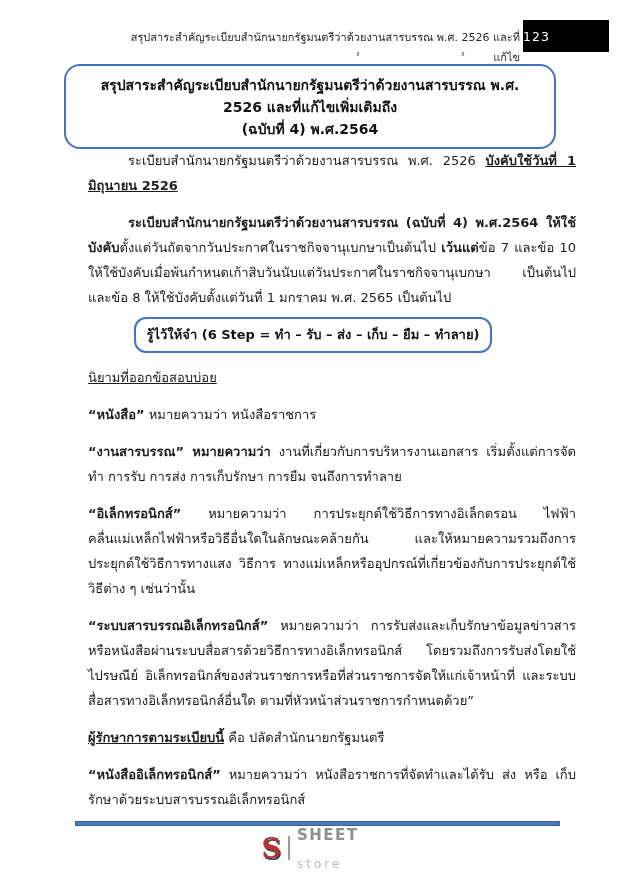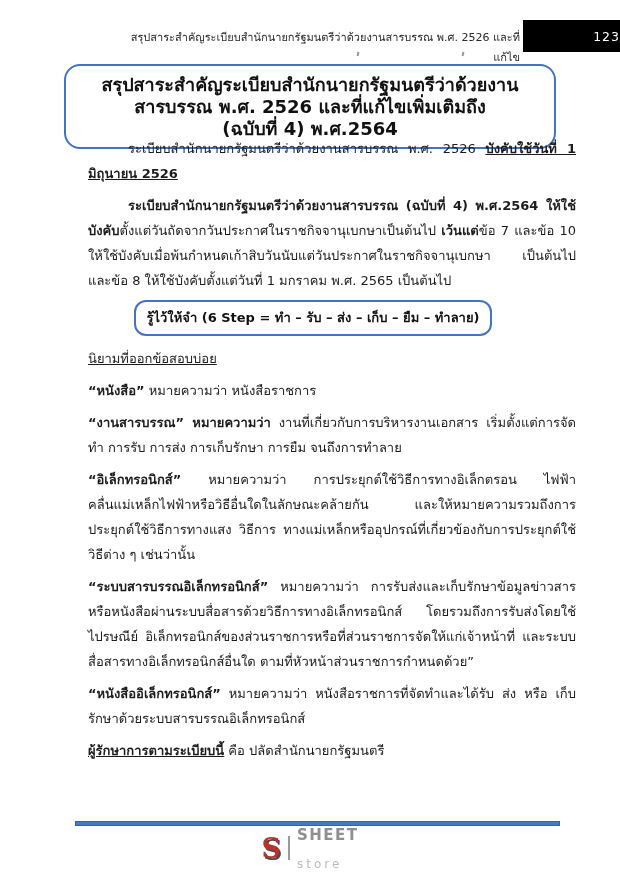--- a/index.html
+++ b/index.html
@@ -6,38 +6,38 @@
   body{
     width:620px;height:878px;background:#ffffff;position:relative;
     font-family:"DejaVu Sans","Liberation Sans",sans-serif;
     color:#1c1c1c;overflow:hidden;
   }
   .running-head{
     position:absolute;top:28px;left:108px;width:412px;
     font-size:11px;color:#2a2a2a;text-align:right;line-height:20px;
   }
   .page-badge{
-    position:absolute;top:20px;left:523px;width:97px;height:32px;
-    background:#000;color:#fff;display:flex;align-items:center;justify-content:flex-end;
+    position:absolute;top:20px;left:523px;width:86px;height:32px;
+    background:#000;color:#fff;display:flex;align-items:center;justify-content:flex-start;
     font-size:12.5px;letter-spacing:1px;
   }
   .artifact{position:absolute;width:2px;height:4px;background:#6a6a6a;opacity:.7;}
   .a1{top:52px;left:357px;transform:rotate(12deg);}
   .a2{top:52px;left:462px;transform:rotate(12deg);}
   .title-box{
     position:absolute;top:64px;left:64px;width:492px;
     border:2.5px solid #4472C4;border-radius:16px;background:#fff;
     padding:8px 14px 7px;box-sizing:border-box;
-    font-weight:bold;font-size:18px;text-align:center;line-height:22px;color:#111;
+    font-weight:bold;font-size:14px;text-align:center;line-height:22px;color:#111;
   }
   .content{
     position:absolute;top:136px;left:88px;width:488px;
     font-size:13px;line-height:25px;text-align:justify;
   }
-  .content p{margin:0 0 7px;}
+  .content p{margin:12px 0 7px;}
   .indent{text-indent:40px;}
   .b{font-weight:bold;}
   .bu{font-weight:bold;text-decoration:underline;}
   .memo-box{
     width:358px;margin:3px 0 10px 46px;
     border:2px solid #4472C4;border-radius:12px;background:#fff;
     padding:7px 6px;box-sizing:border-box;
     font-weight:bold;font-size:13px;text-align:center;line-height:18px;color:#111;
   }
   .def-heading{font-weight:normal;text-decoration:underline;margin:0 0 7px;}
@@ -94,23 +94,23 @@
 
   <p><span class="b">“หนังสือ”</span><span>  หมายความว่า หนังสือราชการ</span></p>
 
   <p><span class="b">“งานสารบรรณ” หมายความว่า</span><span> งานที่เกี่ยวกับการบริหารงานเอกสาร เริ่มตั้งแต่การจัดทำ การรับ การส่ง การเก็บรักษา การยืม จนถึงการทำลาย</span></p>
 
 
   <p><span class="b">“อิเล็กทรอนิกส์”</span><span> หมายความว่า การประยุกต์ใช้วิธีการทางอิเล็กตรอน ไฟฟ้า คลื่นแม่เหล็กไฟฟ้าหรือวิธีอื่นใดในลักษณะคล้ายกัน และให้หมายความรวมถึงการประยุกต์ใช้วิธีการทางแสง วิธีการ ทางแม่เหล็กหรืออุปกรณ์ที่เกี่ยวข้องกับการประยุกต์ใช้วิธีต่าง ๆ เช่นว่านั้น</span></p>
 
   <p><span class="b">“ระบบสารบรรณอิเล็กทรอนิกส์”</span><span> หมายความว่า การรับส่งและเก็บรักษาข้อมูลข่าวสาร หรือหนังสือผ่านระบบสื่อสารด้วยวิธีการทางอิเล็กทรอนิกส์ โดยรวมถึงการรับส่งโดยใช้ไปรษณีย์ อิเล็กทรอนิกส์ของส่วนราชการหรือที่ส่วนราชการจัดให้แก่เจ้าหน้าที่ และระบบสื่อสารทางอิเล็กทรอนิกส์อื่นใด ตามที่หัวหน้าส่วนราชการกำหนดด้วย”</span></p>
 
+  <p><span class="bu">ผู้รักษาการตามระเบียบนี้</span><span> คือ ปลัดสำนักนายกรัฐมนตรี</span></p>
+
   <p><span class="b">“หนังสืออิเล็กทรอนิกส์”</span><span> หมายความว่า หนังสือราชการที่จัดทำและได้รับ ส่ง หรือ เก็บรักษาด้วยระบบสารบรรณอิเล็กทรอนิกส์</span></p>
-
-  <p><span class="bu">ผู้รักษาการตามระเบียบนี้</span><span> คือ ปลัดสำนักนายกรัฐมนตรี</span></p>
 
 </div>
 
 <div class="footer-bar"></div>
 
 <div class="footer-logo">
   <span class="logo-s">S</span>
   <span class="logo-divider"></span>
   <span class="logo-text">
     <span class="brand">SHEET</span>

